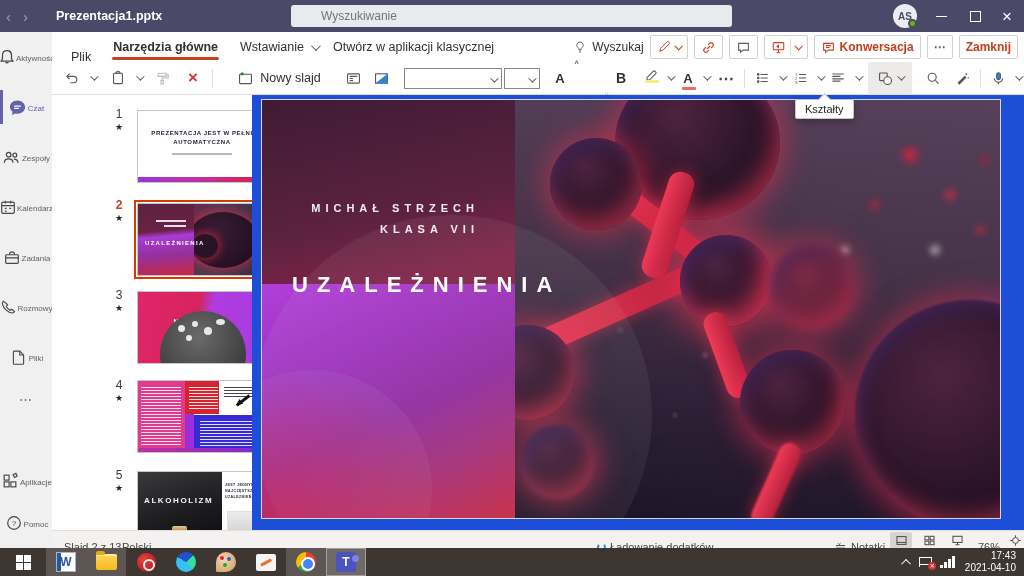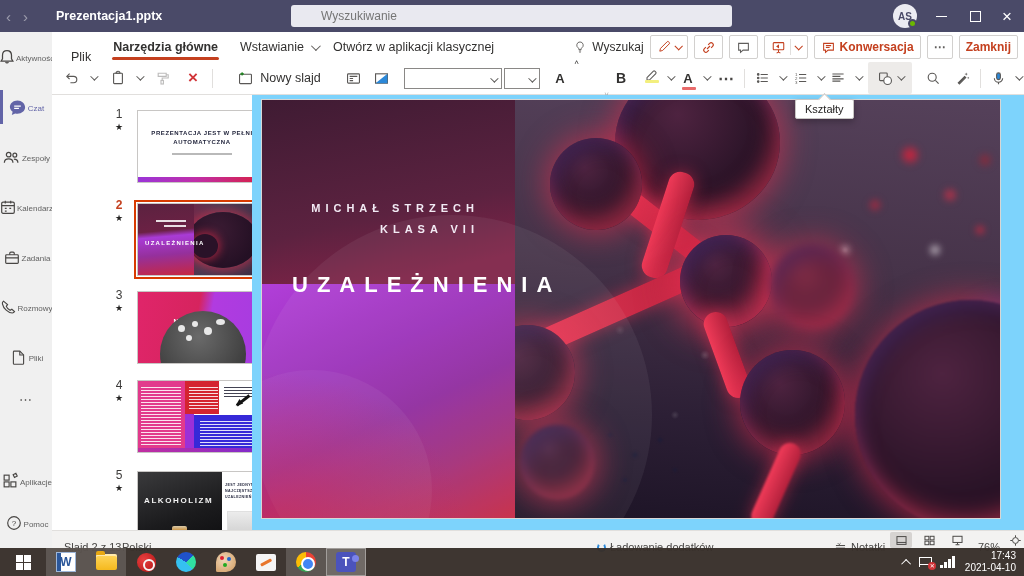--- a/index.html
+++ b/index.html
@@ -97,21 +97,21 @@
   .t4-drop { position:absolute; left:76%; top:26%; width:16px; height:2.5px; background:#111; transform:rotate(-38deg); }
   .t4-drop::after { content:""; position:absolute; left:-4px; top:-2px; width:0; height:0; border:3.5px solid transparent; border-right:7px solid #111; }
   .t5-dark { position:absolute; left:0; top:0; width:66%; height:100%; background:linear-gradient(160deg,#3a3a3c 0%,#1b1b1d 60%,#0e0e10 100%); }
   .t5-title { position:absolute; left:6px; top:24px; font-size:8px; font-weight:bold; letter-spacing:1.6px; color:#f2f2f2; }
   .t5-glass { position:absolute; left:34px; bottom:4px; width:15px; height:13px; background:linear-gradient(180deg,#d9c9a8 0%,#c77f1e 45%,#8a5110 100%); border-radius:2px; }
   .t5-right { position:absolute; right:0; top:0; width:34%; height:100%; background:#fff; }
   .t5-sub { position:absolute; right:3px; top:10px; width:38px; font-size:3.6px; font-weight:bold; letter-spacing:.4px; color:#23263d; line-height:1.7; }
   .t5-photo { position:absolute; right:5px; bottom:6px; width:34px; height:26px; background:linear-gradient(180deg,#ececec,#cfcfcf); border:1px solid #e0e0e0; }
 
   
-  #canvas { left:252px; top:95px; width:772px; height:435px; background:#7dd3fc; }
+  #canvas { left:252px; top:95px; width:772px; height:435px; background:#1d4ed8; }
   #slide { position:absolute; left:10px; top:5px; width:738px; height:418px; background:#2a1f33; overflow:hidden; box-shadow:0 0 0 1px #d8d6d4; }
   
   #lp { position:absolute; left:0; top:0; width:253px; height:418px; background:linear-gradient(168deg,#3f1b33 0%,#5c2240 30%,#7e2347 44%); }
   #lp-band { position:absolute; left:0; top:184px; width:253px; height:234px; background:linear-gradient(155deg,#b13fd9 0%,#9a2fb8 35%,#8f2a9e 55%,#a12d7a 75%,#c62742 100%); }
   #lp-circle { position:absolute; left:-10px; top:115px; width:400px; height:400px; border-radius:50%; background:rgba(255,255,255,.06); }
   #lp-circle2 { position:absolute; left:-70px; top:270px; width:240px; height:240px; border-radius:50%; background:rgba(255,255,255,.05); }
   #lp-glow { position:absolute; left:-40px; bottom:-60px; width:260px; height:220px; background:radial-gradient(ellipse at 20% 80%,rgba(220,35,60,.55),transparent 65%); }
   #author { position:absolute; right:36px; top:98px; text-align:right; color:#f2eaf4; font-size:11px; font-weight:bold; letter-spacing:5px; line-height:1.9; }
   #slide-title { position:absolute; left:30px; top:172px; color:#fff; font-size:22px; font-weight:bold; letter-spacing:9px; white-space:nowrap; }
   

